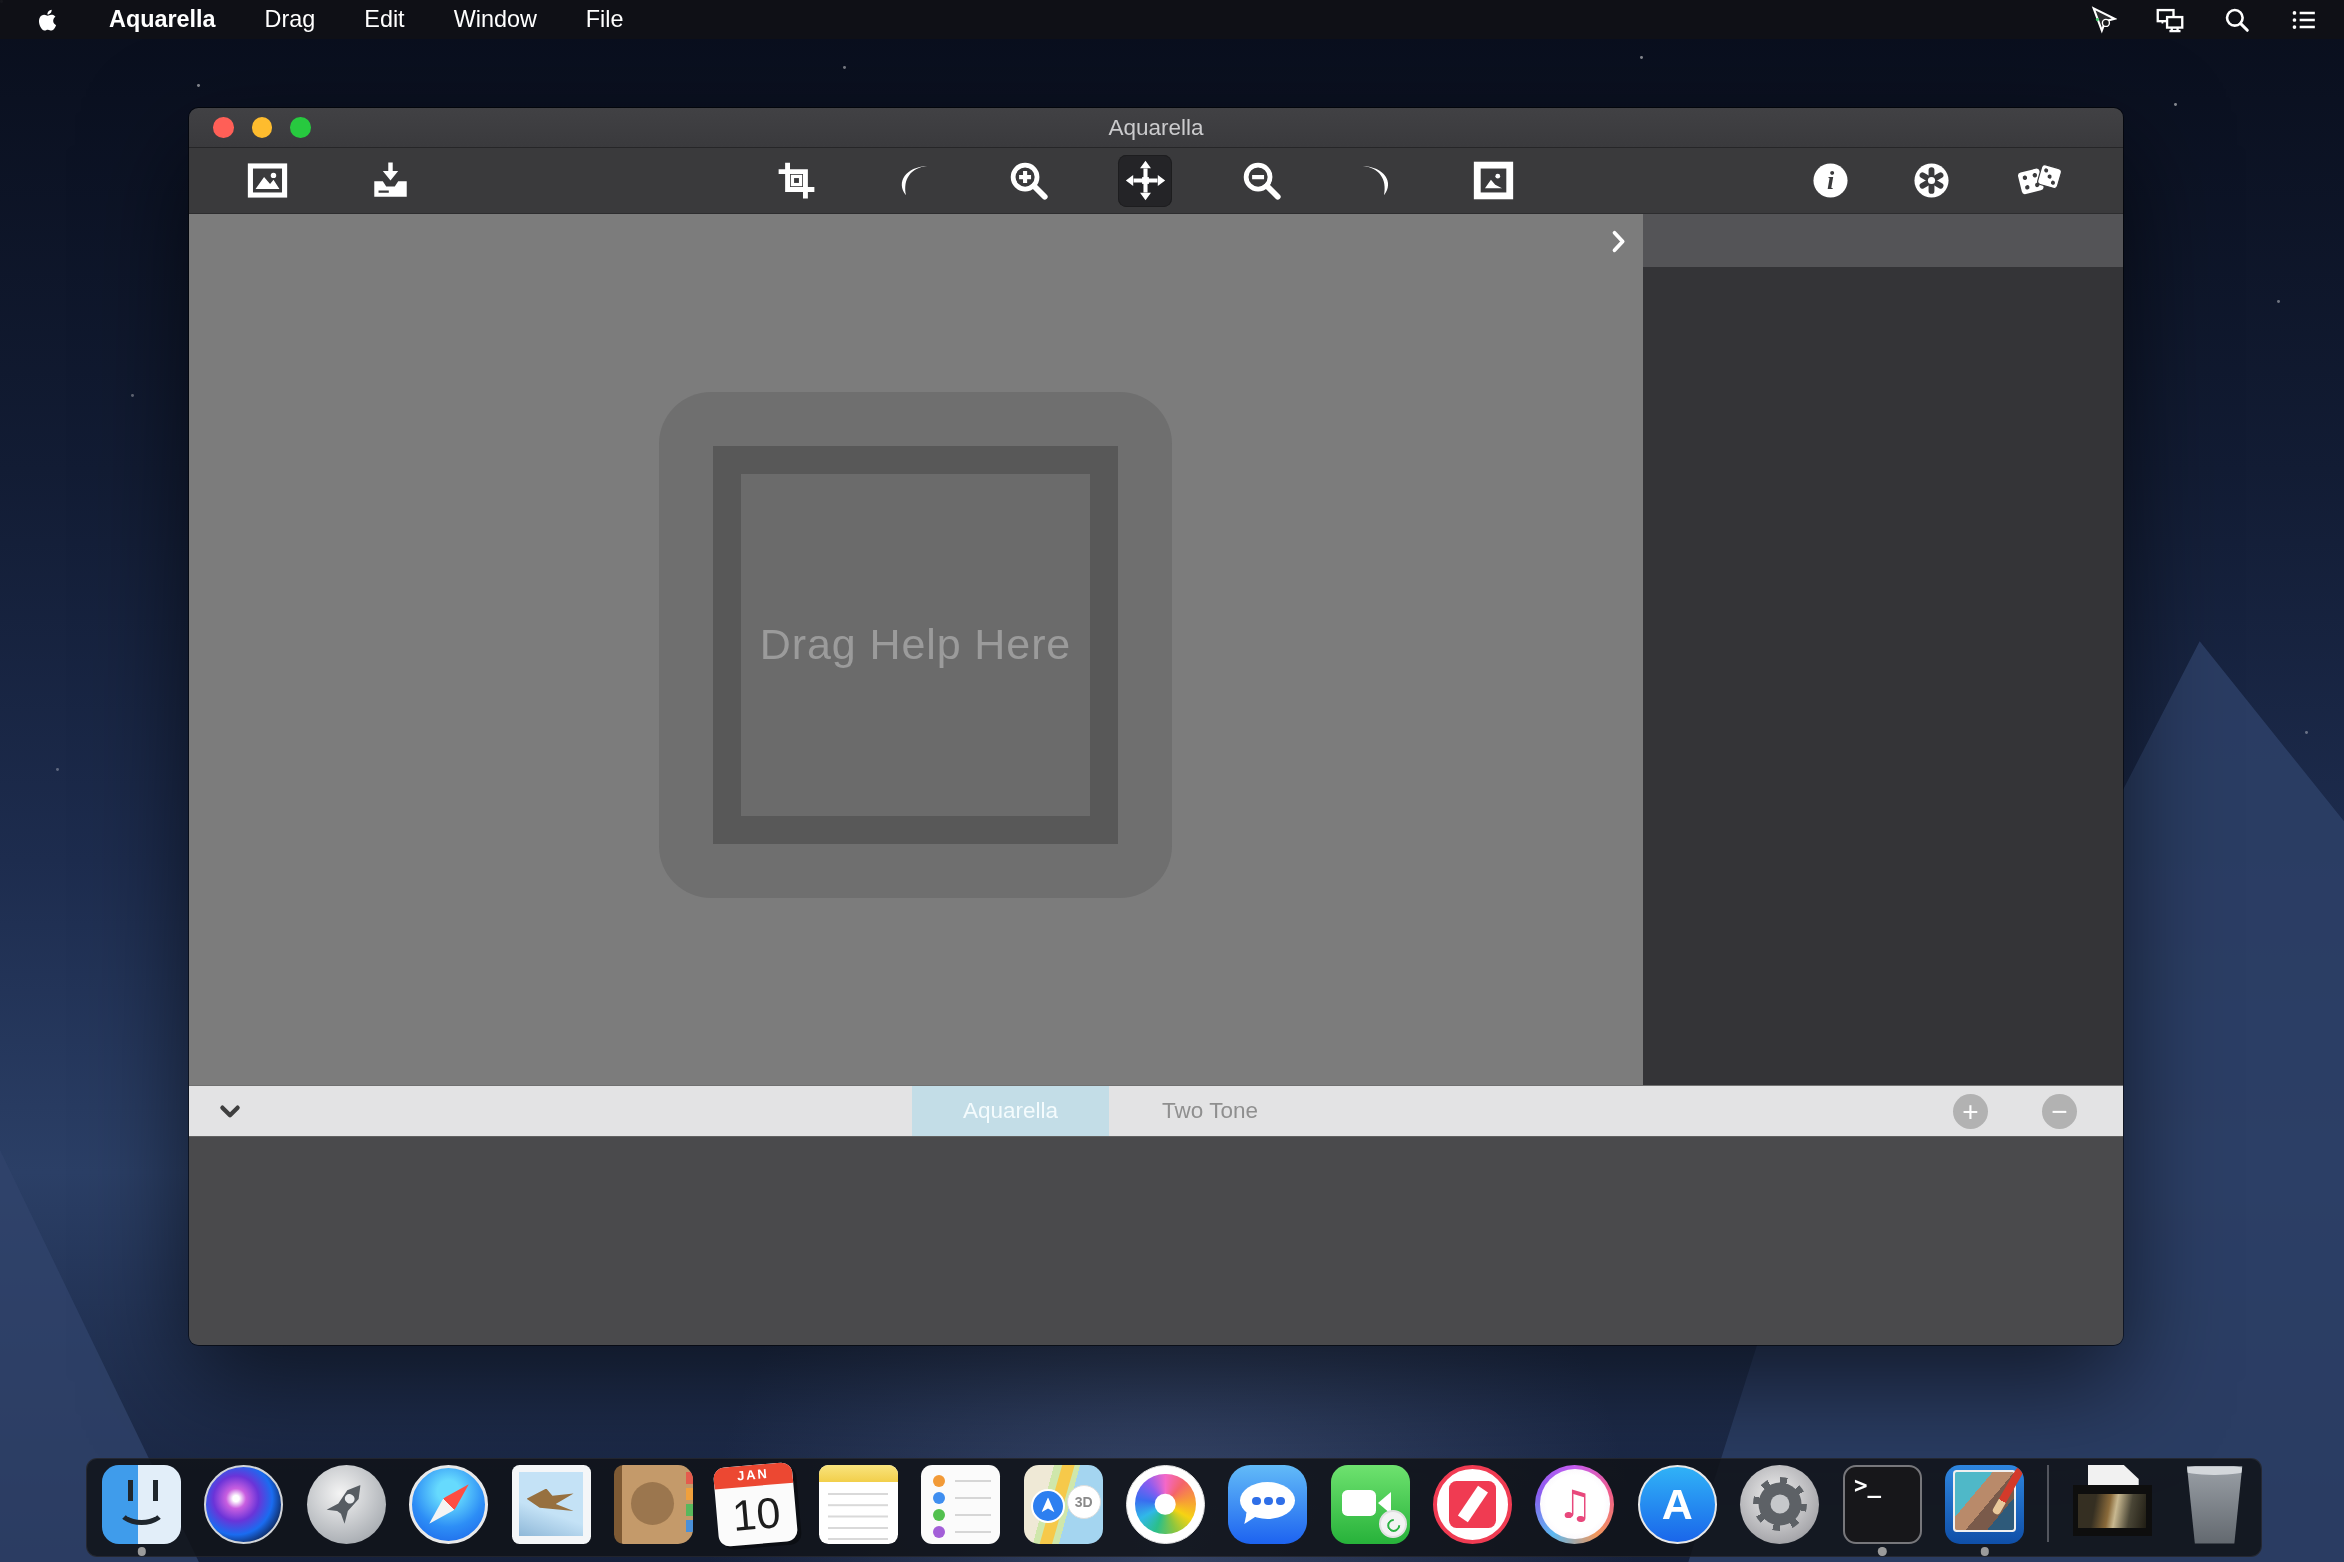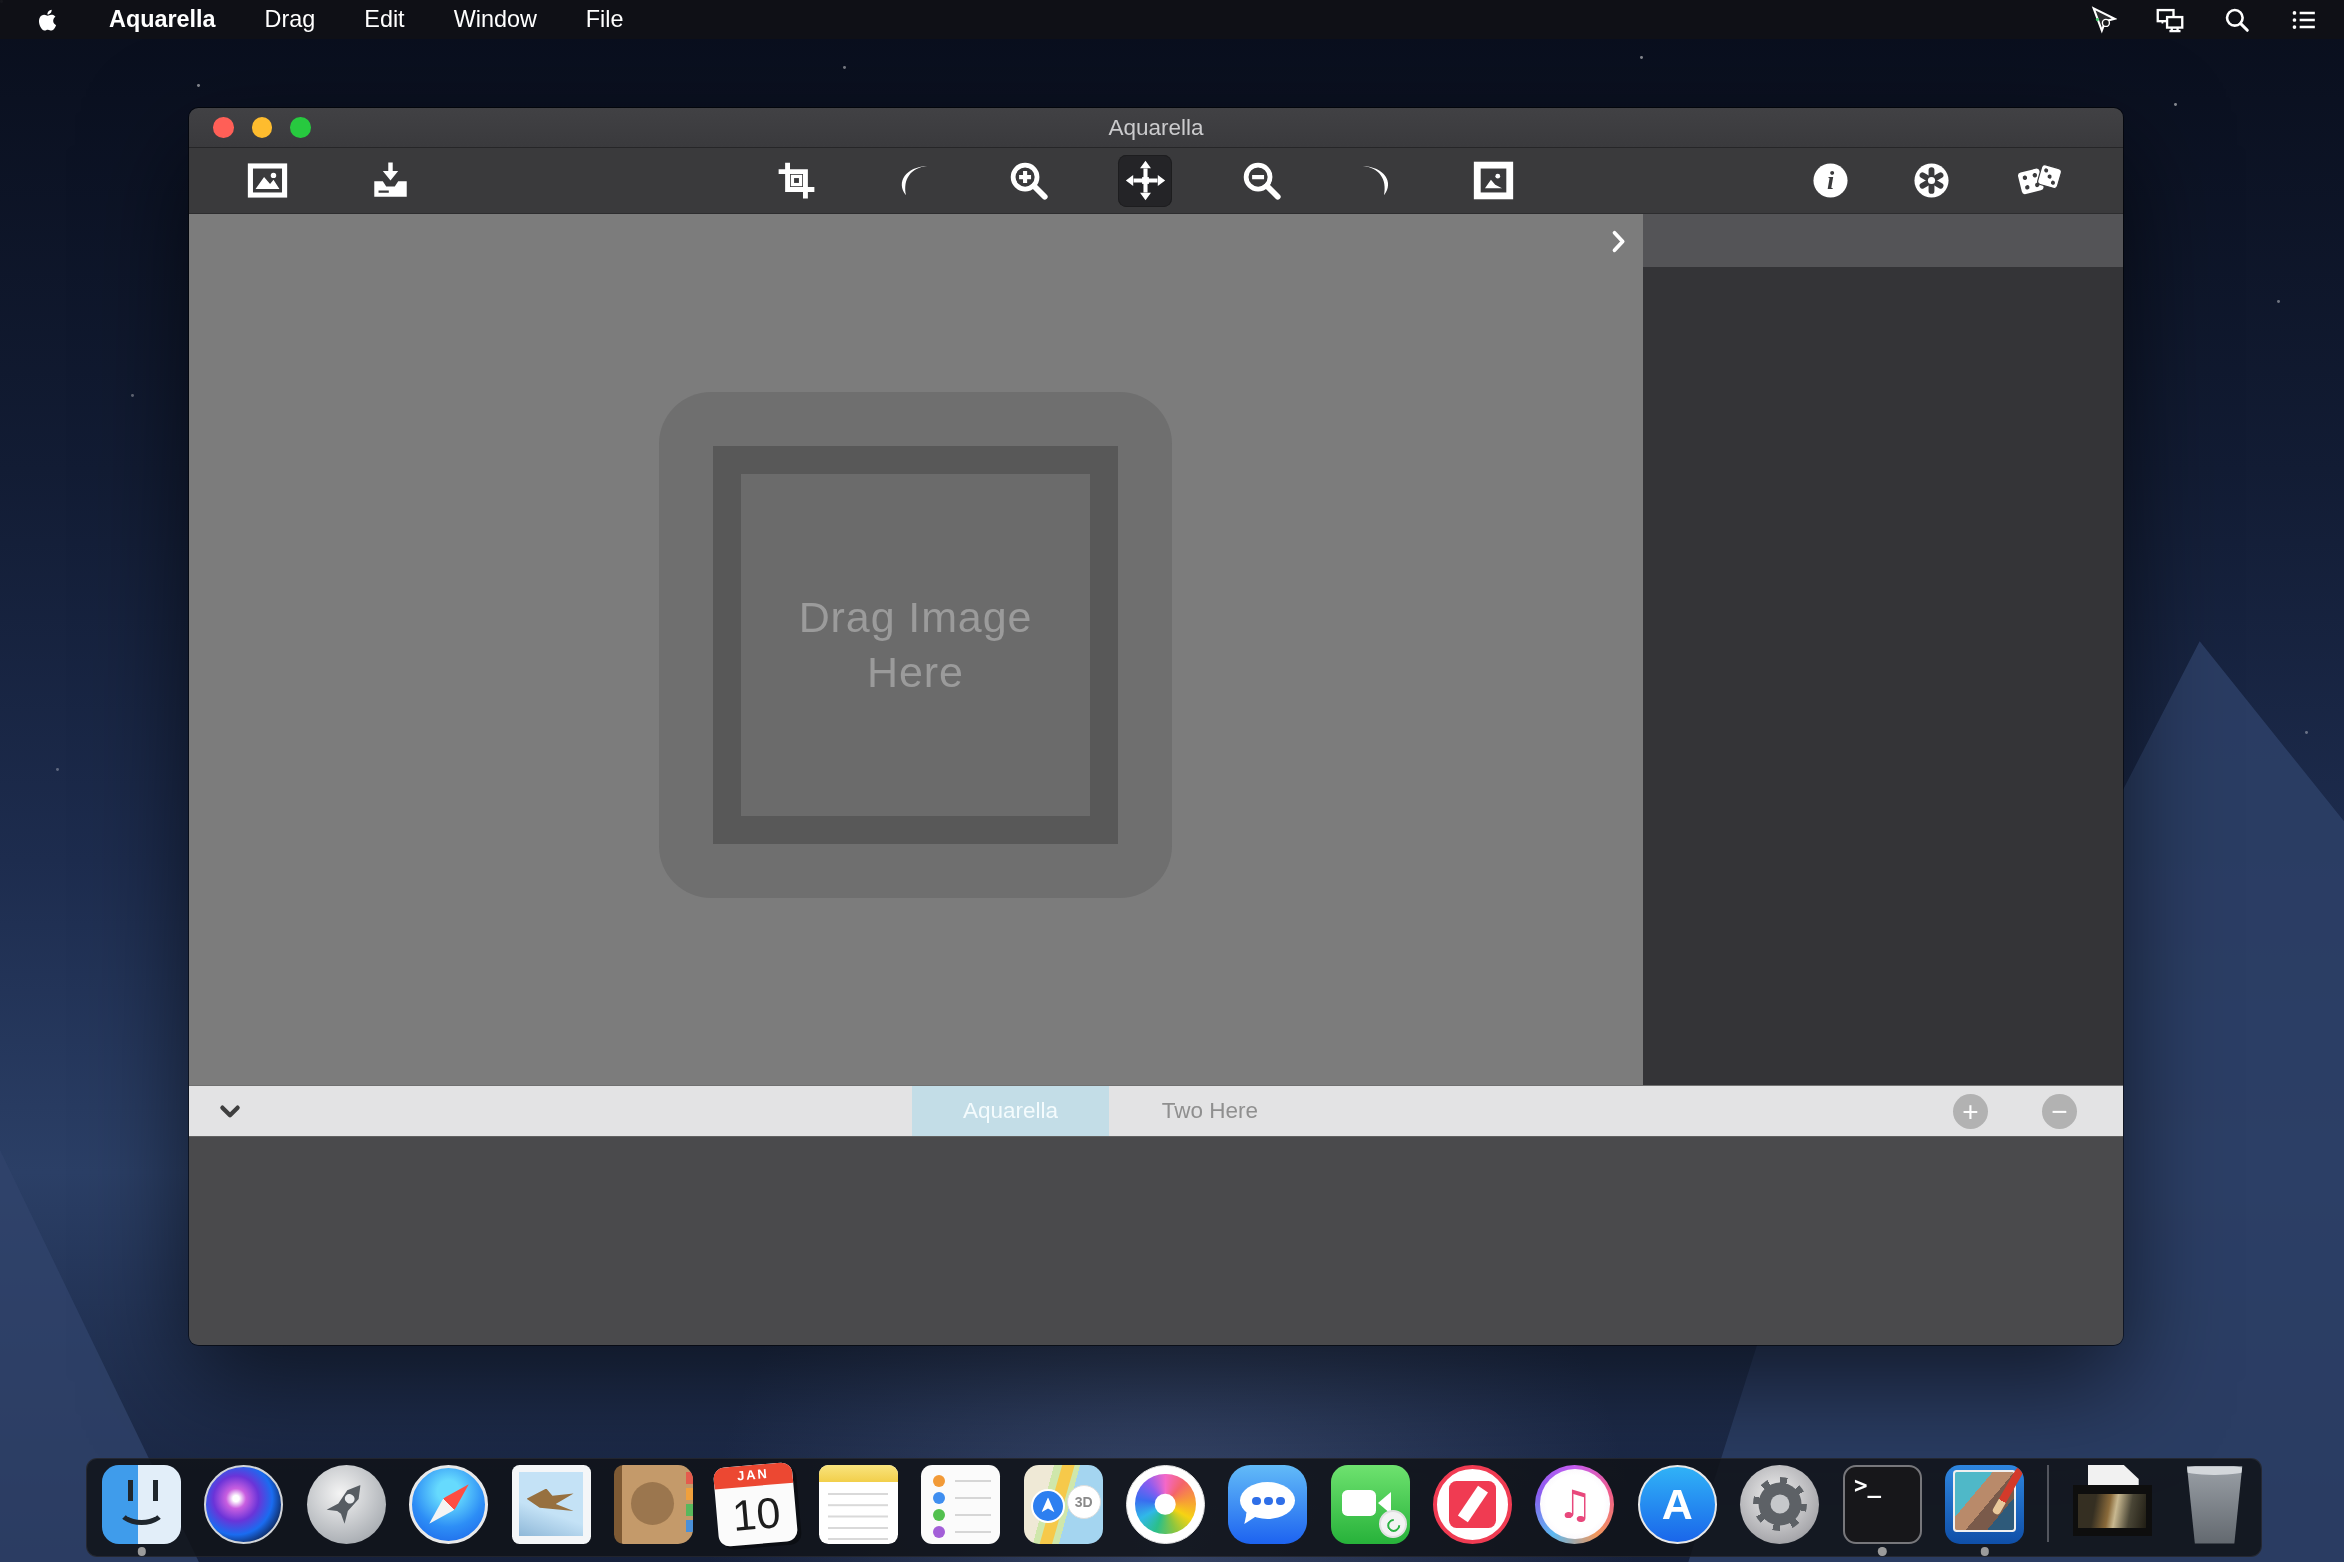--- a/index.html
+++ b/index.html
@@ -359,42 +359,42 @@
               </g>
             </g>
           </svg>
       </span>
     </div>
 
     <div class="content">
       <div class="canvas">
         <div class="dropzone-outer">
           <div class="dropzone-frame">
-            <span class="dropzone-text">Drag Image Here</span>
+            <span class="dropzone-text">Drag Help Here</span>
           </div>
         </div>
         <span class="panel-toggle">
           <svg width="28" height="28" viewBox="0 0 24 24">
               <path d="M9 5 L16 12.5 L9 20" stroke="#fff" stroke-width="3.2" fill="none" stroke-linecap="round" stroke-linejoin="round"></path>
             </svg>
         </span>
       </div>
       <div class="sidepanel">
         <div class="panel-strip"></div>
       </div>
     </div>
 
     <div class="filmstrip">
       <span class="fs-collapse">
         <svg width="26" height="26" viewBox="0 0 24 24">
             <path d="M5 8 L12 15 L19 8" stroke="#3f3f3f" stroke-width="4" fill="none" stroke-linecap="round" stroke-linejoin="round"></path>
           </svg>
       </span>
       <div class="fs-tab active">Aquarella</div>
-      <div class="fs-tab inactive">Two Here</div>
+      <div class="fs-tab inactive">Two Tone</div>
       <div class="fs-btn fs-add">+</div>
       <div class="fs-btn fs-remove">−</div>
     </div>
 
     <div class="window-bottom"></div>
   </div>
 
   <div class="dock">
     <div class="dock-item running">
       <div class="ic ic-finder">

